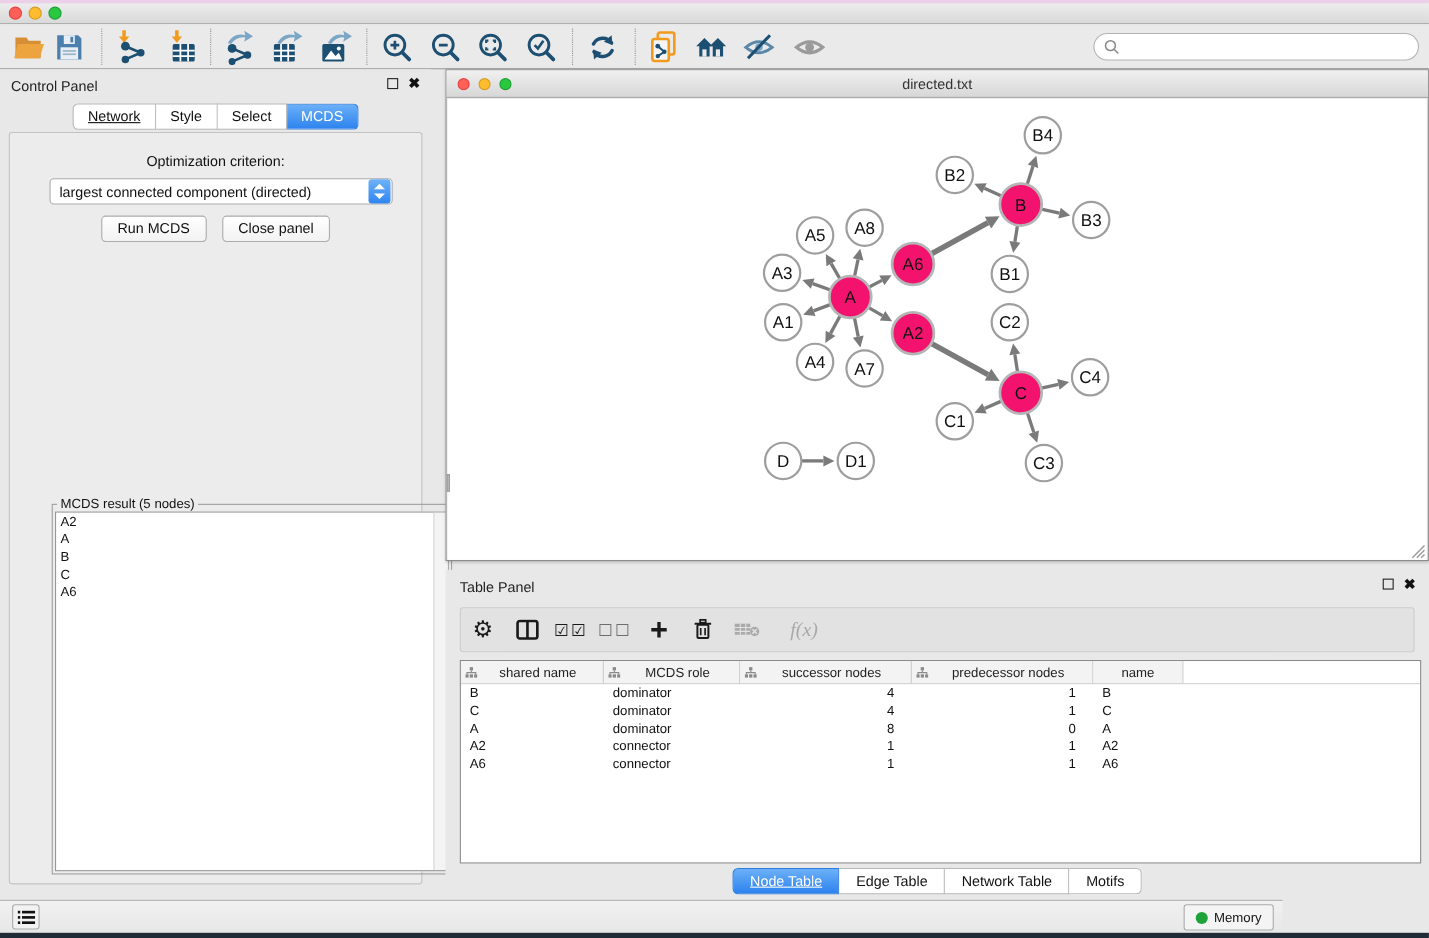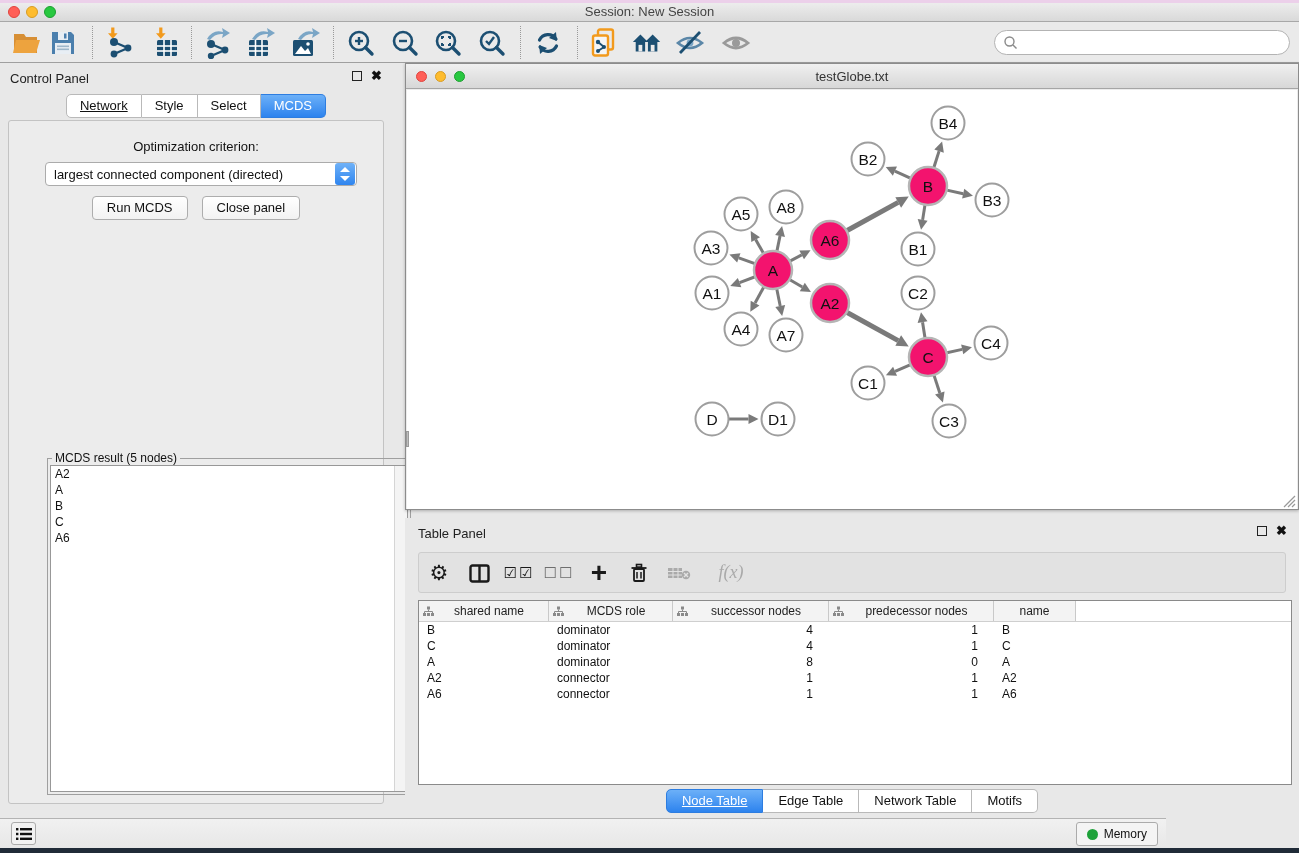--- a/index.html
+++ b/index.html
@@ -113,21 +113,20 @@
   svg { display:block; }
 </style>
 </head>
 <body>
 
 <div class="titlebar">
   <div class="pinkline"></div>
   <span class="tl red"></span>
   <span class="tl yellow"></span>
   <span class="tl green"></span>
-  <div class="title">Session: New Session</div>
 </div>
 
 <div class="toolbar">
   <div class="tbi" style="left:11px">
     <svg width="30" height="28" viewBox="0 0 30 28">
         <path d="M2 5 h10 l2 3 h11 v16 h-23 z" fill="#d78f35"></path>
         <path d="M4 11 h24 l-4 13 h-23 z" fill="#eda33e"></path>
       </svg>
   </div>
   <div class="tbi" style="left:47px">
@@ -314,21 +313,21 @@
       </div>
     </fieldset>
   </div>
 </div>
 
 <div class="netwin">
   <div class="wtitle">
     <span class="tl red"></span>
     <span class="tl yellow"></span>
     <span class="tl green"></span>
-    <div class="title">testGlobe.txt</div>
+    <div class="title">directed.txt</div>
   </div>
   <div class="canvas">
     <svg id="graph-svg" width="890" height="419" viewBox="0 0 890 419">
         <line x1="350.09314613130556" y1="185.99766621278644" x2="332.60306994861685" y2="192.59228510134116" stroke="#7a7a7a" stroke-width="3"></line>
         <polygon points="323.2460970846789,196.12032405003907 330.8390504742679,187.9137986693722 334.3670894229658,197.27077153331012" fill="#7a7a7a"></polygon>
         <line x1="380.7122468531791" y1="188.51761659920896" x2="395.30635886460396" y2="196.96683934266545" stroke="#7a7a7a" stroke-width="3"></line>
         <polygon points="403.9606217194152,201.9772020480825 392.80117751189545,201.29397077007107 397.8115402173125,192.63970791525983" fill="#7a7a7a"></polygon>
         <line x1="349.97872832681884" y1="174.315032632097" x2="331.8016184916968" y2="167.86509043253756" stroke="#7a7a7a" stroke-width="3"></line>
         <polygon points="322.37734103688433,164.5209919808299 333.4736677175506,163.15295170513133 330.129569265843,172.57722915994378" fill="#7a7a7a"></polygon>
         <line x1="357.89502831357595" y1="194.9435415468444" x2="348.06450969114763" y2="213.0685602569465" stroke="#7a7a7a" stroke-width="3"></line>

